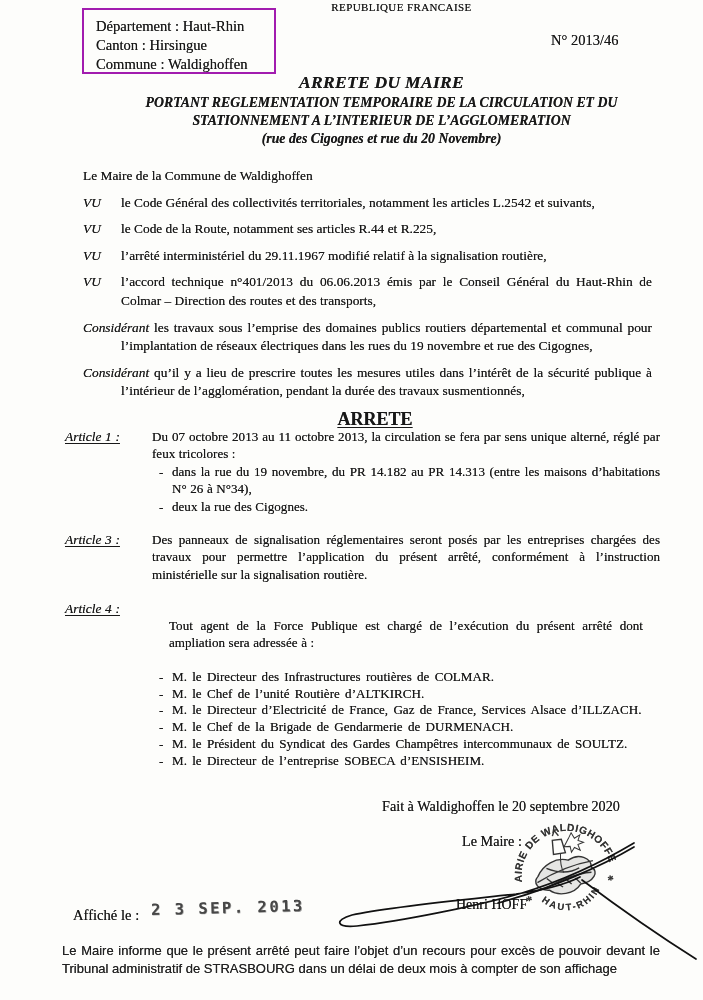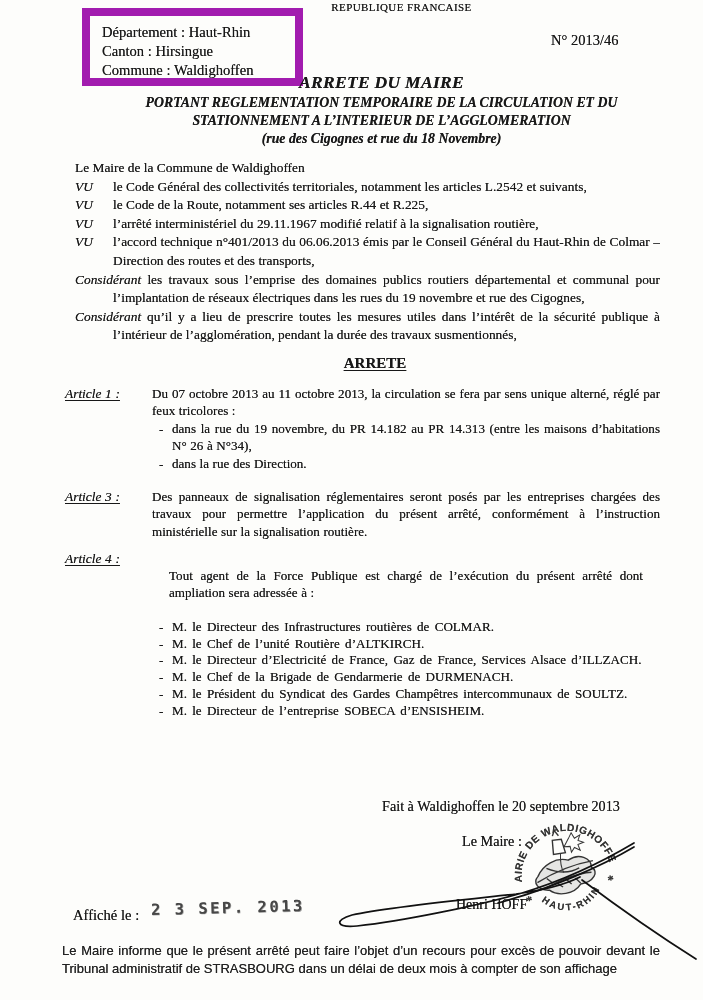--- a/index.html
+++ b/index.html
@@ -7,38 +7,38 @@
     width:703px;height:1000px;position:relative;overflow:hidden;
     background:#fdfdfb;color:#181818;
     font-family:"Liberation Serif","DejaVu Serif",serif;
     text-shadow:0 0 .35px rgba(20,20,20,.75);
   }
   .abs{position:absolute;}
   
   .republic{top:1px;left:100px;right:0;text-align:center;font-size:11px;letter-spacing:.4px;}
   .commune-box{
     left:82px;top:8px;width:177px;height:50px;
-    border:8px solid #a21caf;padding:7px 16px 5px 12px;
+    border:2px solid #a21caf;padding:7px 1px 5px 12px;
     font-size:14.6px;line-height:19px;
   }
   .ref-number{left:551px;top:32px;font-size:14.5px;}
   .title-block{top:72px;left:60px;width:643px;text-align:center;font-weight:bold;font-style:italic;}
   .title-main{font-size:17.5px;letter-spacing:.3px;}
   .title-sub{font-size:13.8px;margin-top:2px;}
   .title-streets{font-size:13.8px;margin-top:2px;}
   
   .main{top:159px;left:65px;width:595px;font-size:13.4px;line-height:18.6px;text-align:justify;}
   .preamble{padding-left:10px;}
-  .hang{padding-left:38px;text-indent:-38px;margin:0;}
+  .hang{padding-left:38px;text-indent:-38px;margin:8px;}
   .vu-label{display:inline-block;width:38px;text-indent:0;font-style:italic;}
   .cons-label{font-style:italic;}
   .arrete-heading{
-    text-align:center;padding-left:25px;font-weight:bold;font-size:15px;
+    text-align:center;padding-left:25px;font-weight:bold;font-size:18px;
     text-decoration:underline;text-underline-offset:2px;
-    margin-top:9px;margin-bottom:13px;line-height:18px;
+    margin-top:9px;line-height:18px;
   }
   .article{display:flex;margin-bottom:16px;font-size:13.1px;line-height:17.4px;word-spacing:.3px;}
   .article.tight{line-height:16.8px;margin-bottom:0;}
   .article-label{
     width:87px;flex-shrink:0;font-style:italic;
     text-decoration:underline;text-underline-offset:2px;font-size:13.4px;
   }
   .article-body{flex:1;text-align:justify;}
   .bullet{padding-left:20px;text-indent:-13px;margin:0;}
   .bullet::before{content:"-";display:inline-block;width:13px;text-indent:0;}
@@ -75,21 +75,21 @@
   <div>Canton : Hirsingue</div>
   <div>Commune : Waldighoffen</div>
 </div>
 
 <div class="abs ref-number">N° 2013/46</div>
 
 <div class="abs title-block">
   <div class="title-main">ARRETE DU MAIRE</div>
   <div class="title-sub">PORTANT REGLEMENTATION TEMPORAIRE DE LA CIRCULATION ET DU</div>
   <div class="title-sub">STATIONNEMENT A L’INTERIEUR DE L’AGGLOMERATION</div>
-  <div class="title-streets">(rue des Cigognes et rue du 18 Novembre)</div>
+  <div class="title-streets">(rue des Cigognes et rue du 20 Novembre)</div>
 </div>
 
 <div class="abs main">
 
   <div class="preamble">
     <p class="hang">Le Maire de la Commune de Waldighoffen</p>
 
     <p class="hang"><span class="vu-label">VU</span><span>le Code Général des collectivités territoriales, notamment les articles L.2542 et suivants,</span></p>
     <p class="hang"><span class="vu-label">VU</span><span>le Code de la Route, notamment ses articles R.44 et R.225,</span></p>
     <p class="hang"><span class="vu-label">VU</span><span>l’arrêté interministériel du 29.11.1967 modifié relatif à la signalisation routière,</span></p>
@@ -99,26 +99,26 @@
     <p class="hang"><span class="cons-label">Considérant</span> <span>qu’il y a lieu de prescrire toutes les mesures utiles dans l’intérêt de la sécurité publique à l’intérieur de l’agglomération, pendant la durée des travaux susmentionnés,</span></p>
   </div>
 
   <div class="arrete-heading">ARRETE</div>
 
   <div class="article">
     <div class="article-label">Article 1 :</div>
     <div class="article-body">
       <p style="margin:0">Du 07 octobre 2013 au 11 octobre 2013, la circulation se fera par sens unique alterné, réglé par feux tricolores :</p>
       <p class="bullet">dans la rue du 19 novembre, du PR 14.182 au PR 14.313 (entre les maisons d’habitations N° 26 à N°34),</p>
-      <p class="bullet">dans la rue des Direction.</p>
+      <p class="bullet">deux la rue des Cigognes.</p>
     </div>
   </div>
 
 
-  <div class="article" style="margin-bottom:11px">
+  <div class="article" style="margin-bottom:18px">
     <div class="article-label">Article 3 :</div>
     <div class="article-body">
       <p style="margin:0">Des panneaux de signalisation réglementaires seront posés par les entreprises chargées des travaux pour permettre l’application du présent arrêté, conformément à l’instruction ministérielle sur la signalisation routière.</p>
     </div>
   </div>
 
   <div class="article tight">
     <div class="article-label">Article 4 :</div>
     <div class="article-body">
       <p style="margin:17px">Tout agent de la Force Publique est chargé de l’exécution du présent arrêté dont ampliation sera adressée à :</p>
@@ -128,21 +128,21 @@
         <p class="bullet">M. le Directeur d’Electricité de France, Gaz de France, Services Alsace d’ILLZACH.</p>
         <p class="bullet">M. le Chef de la Brigade de Gendarmerie de DURMENACH.</p>
         <p class="bullet">M. le Président du Syndicat des Gardes Champêtres intercommunaux de SOULTZ.</p>
         <p class="bullet">M. le Directeur de l’entreprise SOBECA d’ENSISHEIM.</p>
       </div>
     </div>
   </div>
 </div>
 
 <div class="abs closing">
-  <div class="abs place-date">Fait à Waldighoffen le 20 septembre 2013</div>
+  <div class="abs place-date">Fait à Waldighoffen le 20 septembre 2020</div>
   <div class="abs mayor-label">Le Maire :</div>
   <div class="abs mayor-name">Henri HOFF</div>
 
   <svg class="abs stamp" viewBox="0 0 116 114">
     <g transform="rotate(-13 58 57)" fill="none" stroke="#242424">
       <path id="stTop" d="M 13,60 A 45,45 0 1 1 103,60" stroke="none"></path>
       <path id="stBot" d="M 22,66 A 37,37 0 0 0 94,66" stroke="none"></path>
       <text font-family="Liberation Sans, sans-serif" font-size="10.2" font-weight="bold" fill="#242424" stroke="none" letter-spacing="0.6">
         <textPath href="#stTop" startOffset="50%" text-anchor="middle">MAIRIE DE WALDIGHOFFEN</textPath>
       </text>

